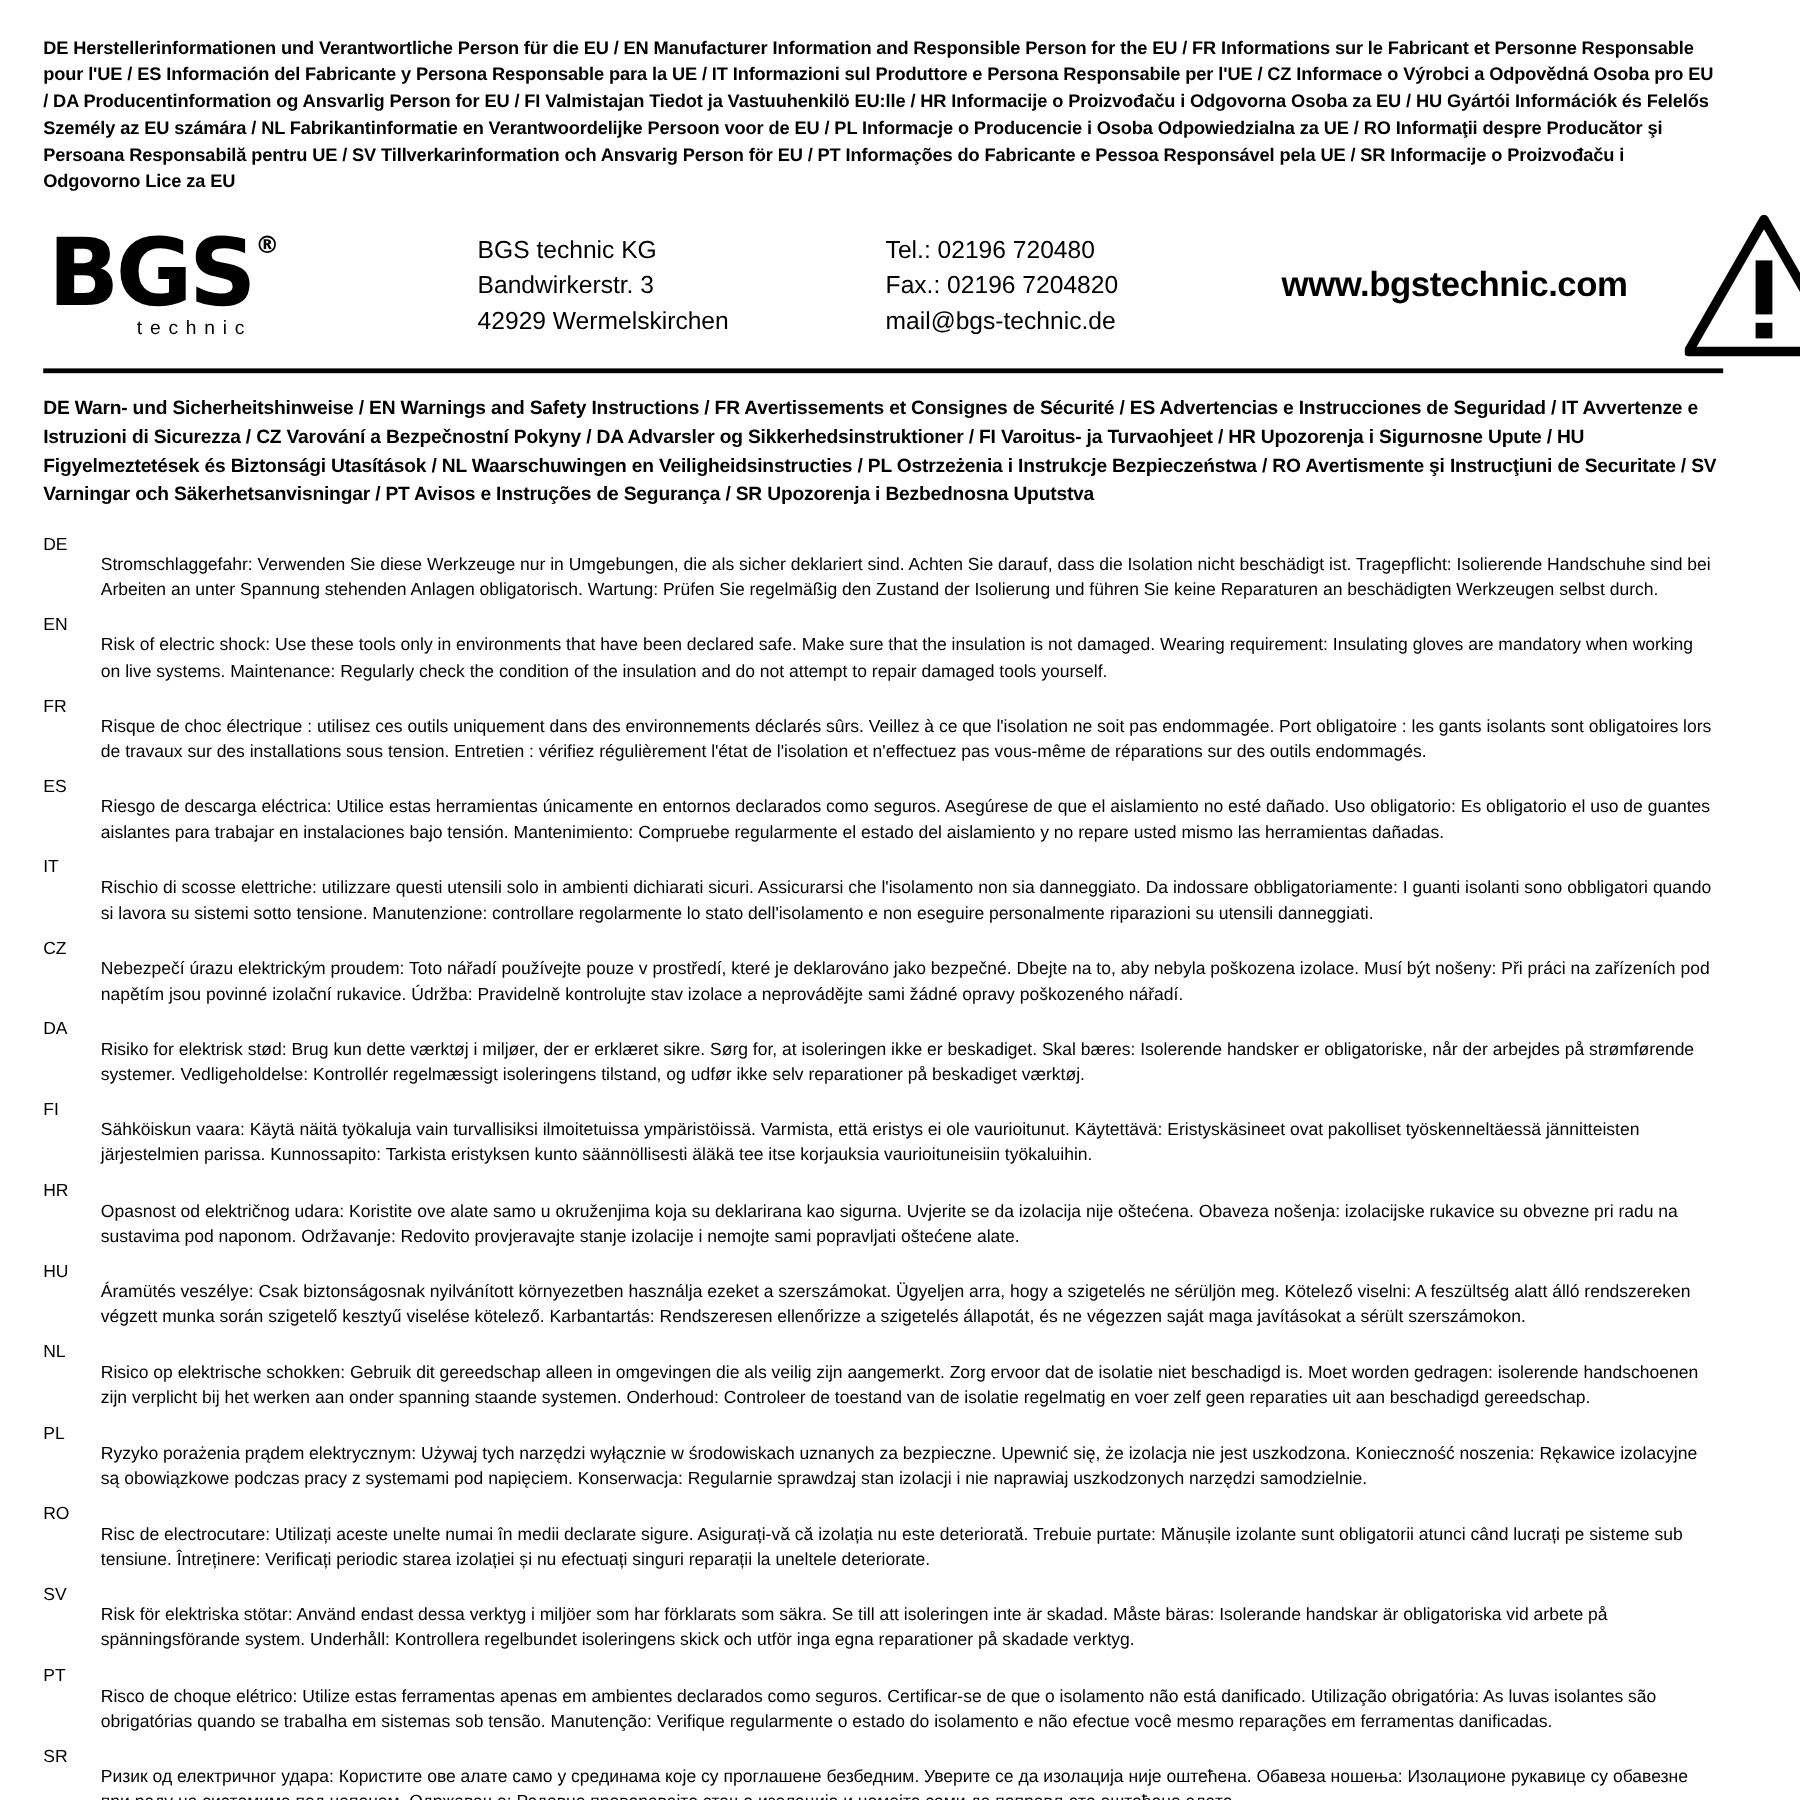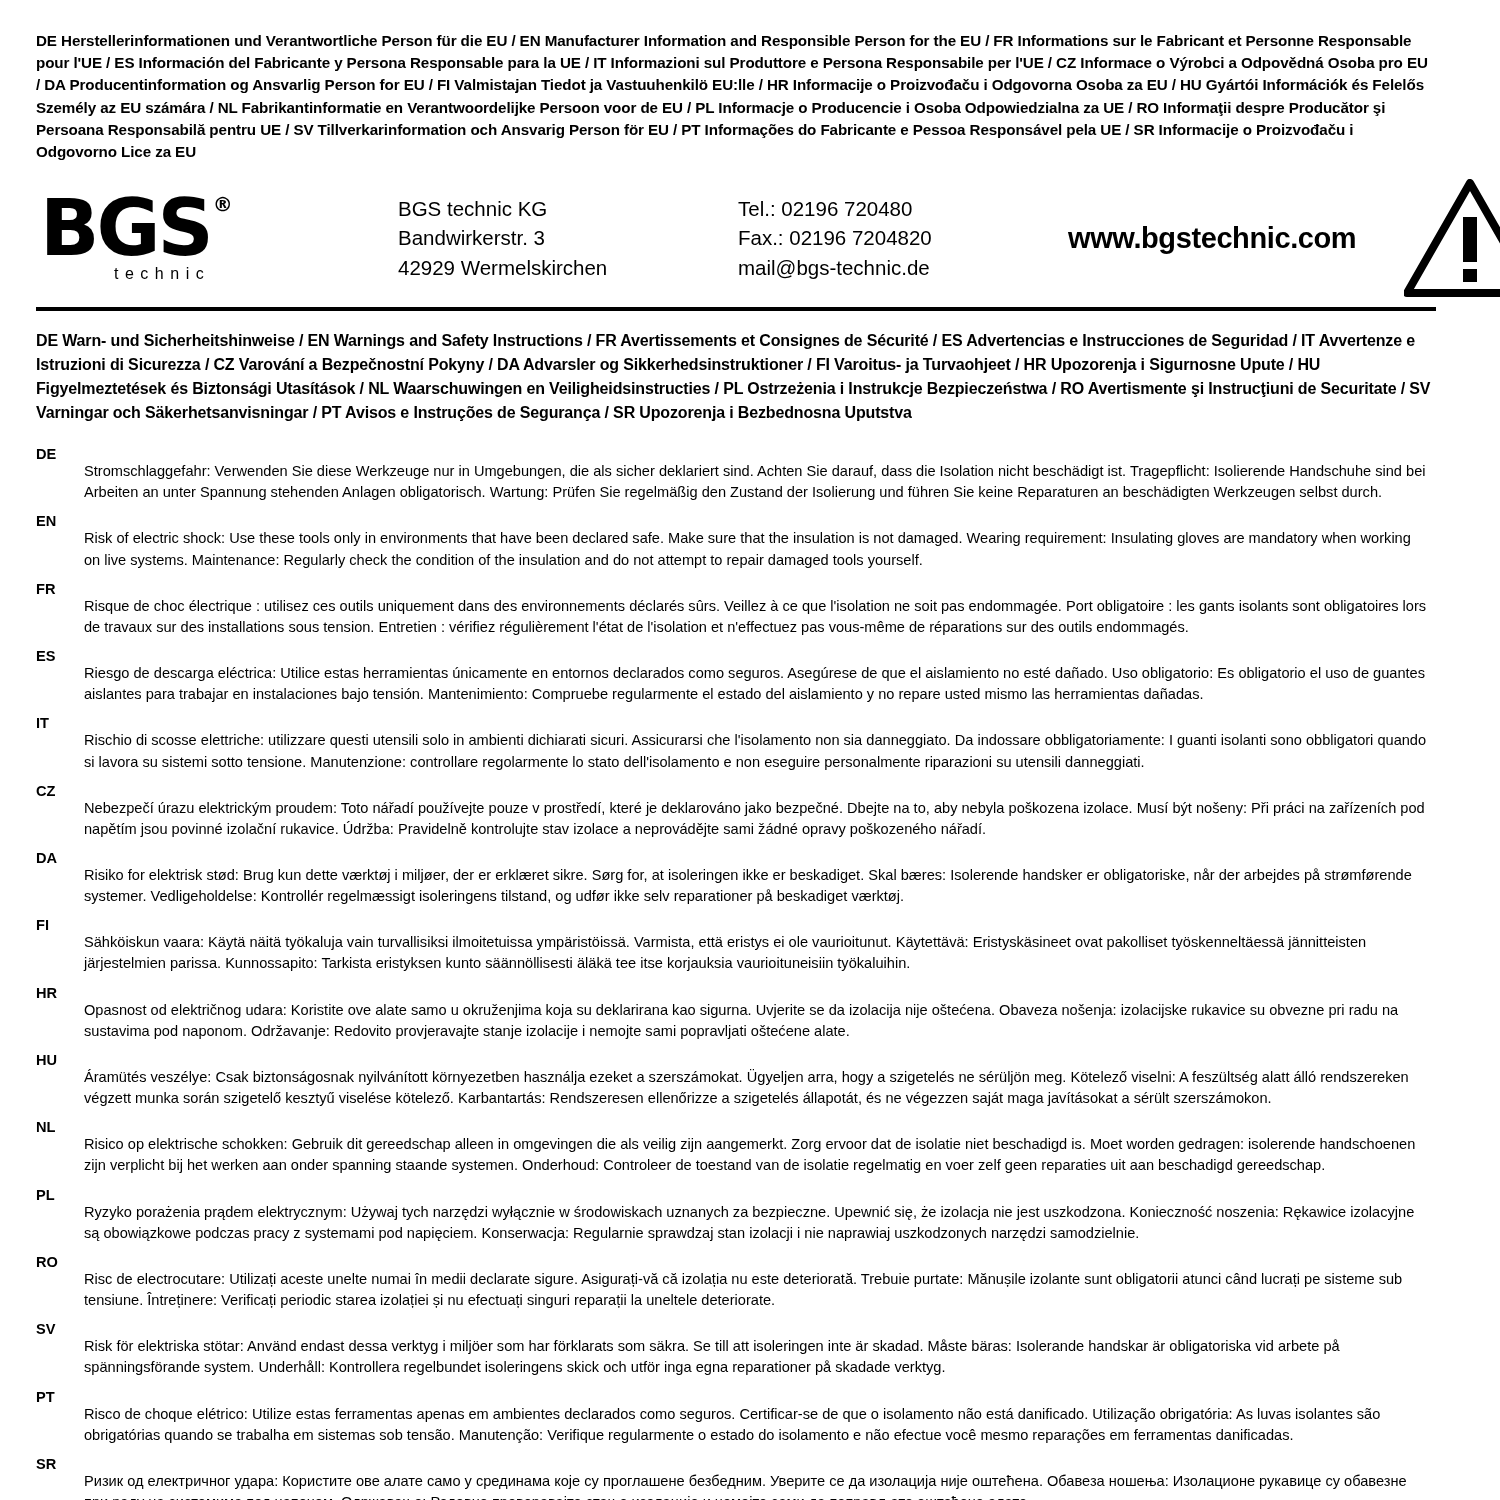--- a/index.html
+++ b/index.html
@@ -99,21 +99,21 @@
     margin: 18px 0 20px 0;
   }
   
   .lang-row {
     display: flex;
     margin-bottom: 9px;
   }
   .lang-code {
     flex: 0 0 48px;
     font-size: 14.6px;
-    font-weight: bold;
+    font-weight: normal;
     padding-top: 1px;
   }
   .lang-text {
     flex: 1 1 auto;
     font-size: 14.6px;
     line-height: 1.45;
     text-align: left;
     padding-right: 8px;
     margin-top: 16px;
   }

